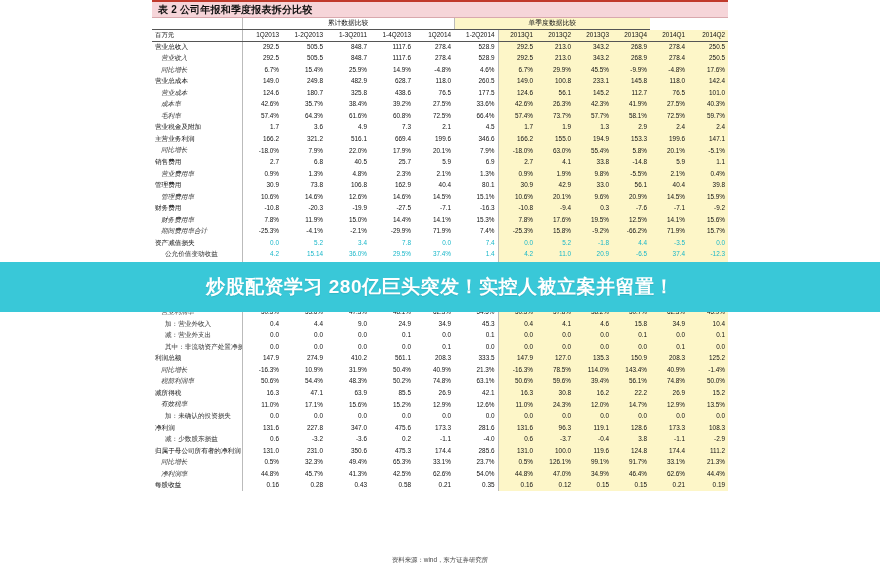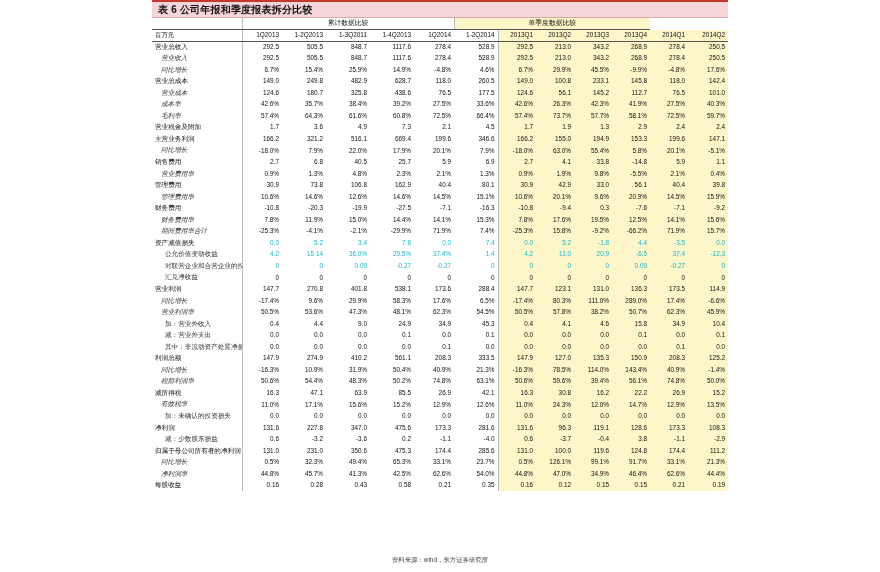--- a/index.html
+++ b/index.html
@@ -128,21 +128,21 @@
 </style>
 </head>
 <body>
 
 <div id="page">
 
   <div class="gutter l"></div>
   <div class="gutter r"></div>
 
   <div class="title-bar">
-    <span class="t">表 6  公司年报和季度报表拆分比较</span>
+    <span class="t">表 2  公司年报和季度报表拆分比较</span>
   </div>
 
   <div class="table-wrap">
     <table class="fin">
       <colgroup>
         <col style="width:90px">
         <col style="width:40px">
           <col style="width:44px">
           <col style="width:44px">
           <col style="width:44px">
@@ -760,14 +760,17 @@
             <td class="num yellow">0.15</td>
             <td class="num yellow">0.21</td>
             <td class="num yellow">0.19</td>
           </tr>
         </tbody>
     </table>
   </div>
 
   <div class="footer">资料来源：wind，东方证券研究所</div>
 
+  <div class="banner">
+    <span class="txt">炒股配资学习 280亿巨头突发！实控人被立案并留置！</span>
+  </div>
 
 </div>
 
 </body></html>

